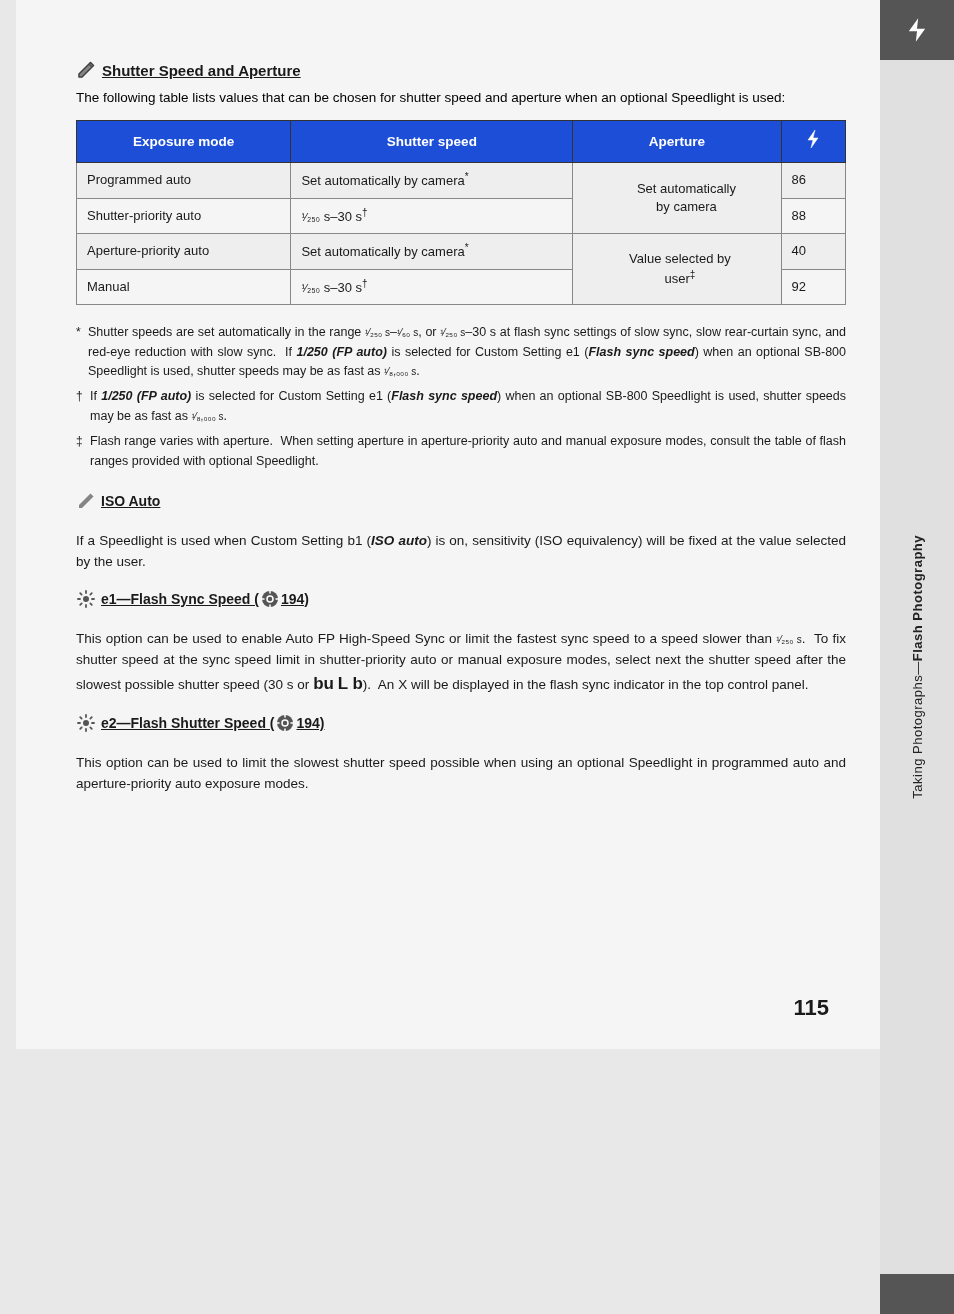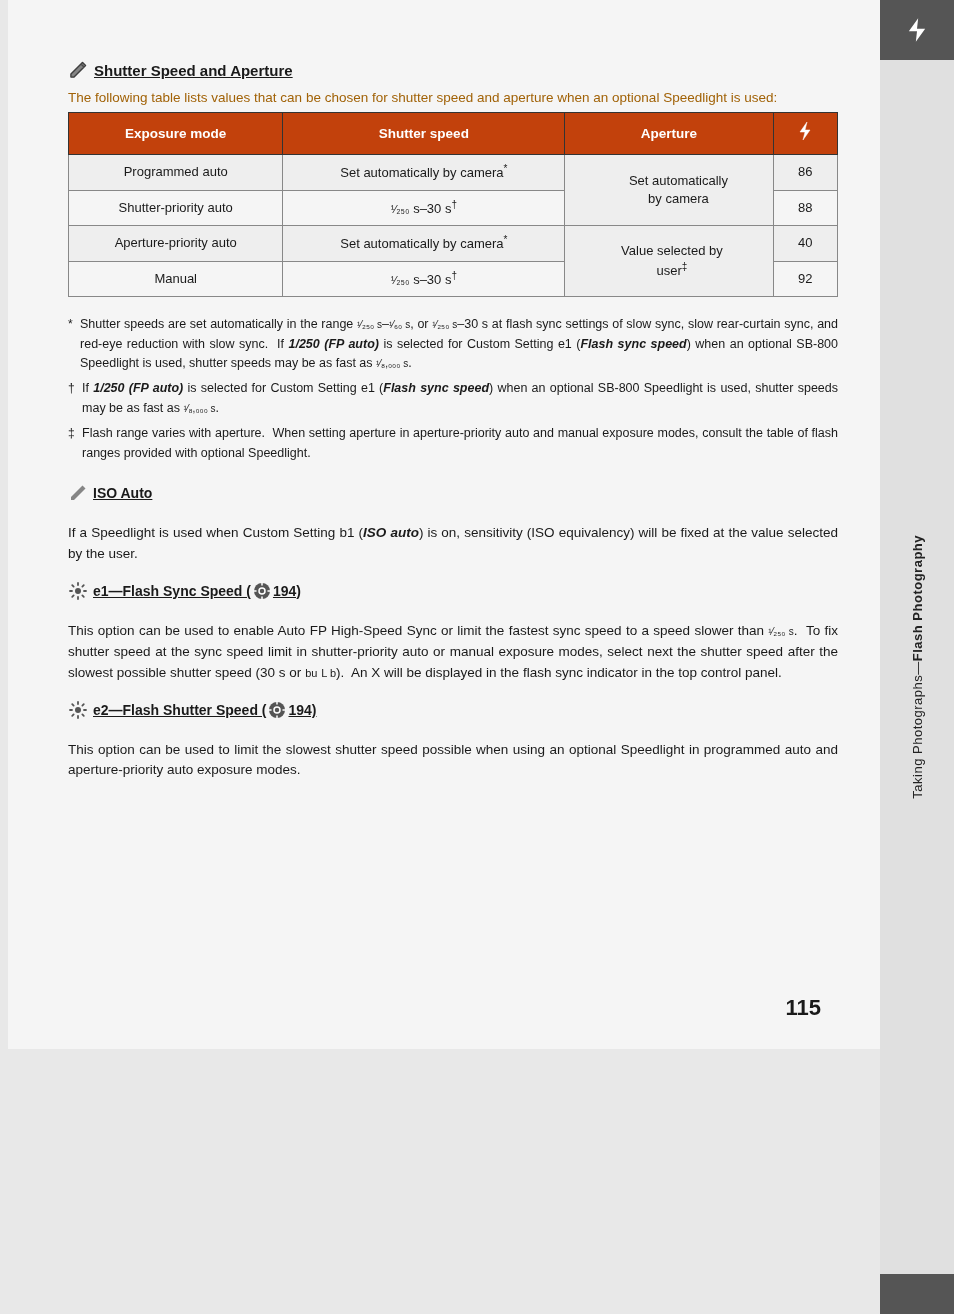--- a/index.html
+++ b/index.html
@@ -11,21 +11,21 @@
       font-family: 'Times New Roman', Times, serif;
       font-size: 14px;
       color: #1a1a1a;
       overflow: hidden;
       position: relative;
     }
 
     .main-content {
       position: absolute;
       top: 0;
-      left: 8px;
+      left: 16px;
       width: 880px;
       height: 1049px;
       background: #f5f5f5;
       padding: 60px 50px 40px 60px;
     }
 
     .sidebar {
       position: absolute;
       top: 0;
       right: 0;
@@ -102,47 +102,47 @@
       font-weight: bold;
       text-decoration: underline;
       color: #1a1a1a;
     }
 
     .intro-text {
       font-family: Arial, sans-serif;
       font-size: 13.5px;
       line-height: 1.5;
       text-align: justify;
-      margin-bottom: 4px;
-      color: #a16207;
+      margin-bottom: 12px;
+      color: #000000;
     }
 
     
     .exposure-table {
       width: 100%;
       border-collapse: collapse;
       margin-bottom: 18px;
       font-family: Arial, sans-serif;
       font-size: 13px;
     }
 
     .exposure-table th {
-      background: #c2410c;
+      background: #1d4ed8;
       color: white;
       border: 1px solid #333;
       padding: 7px 10px;
       text-align: center;
       font-weight: bold;
       font-size: 13.5px;
     }
 
     .exposure-table td {
       border: 1px solid #888;
       padding: 7px 10px;
-      text-align: center;
+      text-align: left;
       vertical-align: middle;
       background: #f5f5f5;
       line-height: 1.4;
     }
 
     .exposure-table tr:nth-child(odd) td {
       background: #eeeeee;
     }
 
     .exposure-table tr:nth-child(even) td {
@@ -230,22 +230,22 @@
       width: 880px;
       text-align: right;
       padding-right: 67px;
       font-family: Arial, sans-serif;
       font-size: 22px;
       font-weight: bold;
     }
 
     .bulb-text {
       font-family: Arial, sans-serif;
-      font-size: 11px;
-      font-weight: normal;
+      font-size: 17px;
+      font-weight: bold;
     }
 
     .page-number-text {
       font-size: 22px;
       font-weight: bold;
       font-family: Arial, sans-serif;
     }
   </style>
 </head>
 <body>

